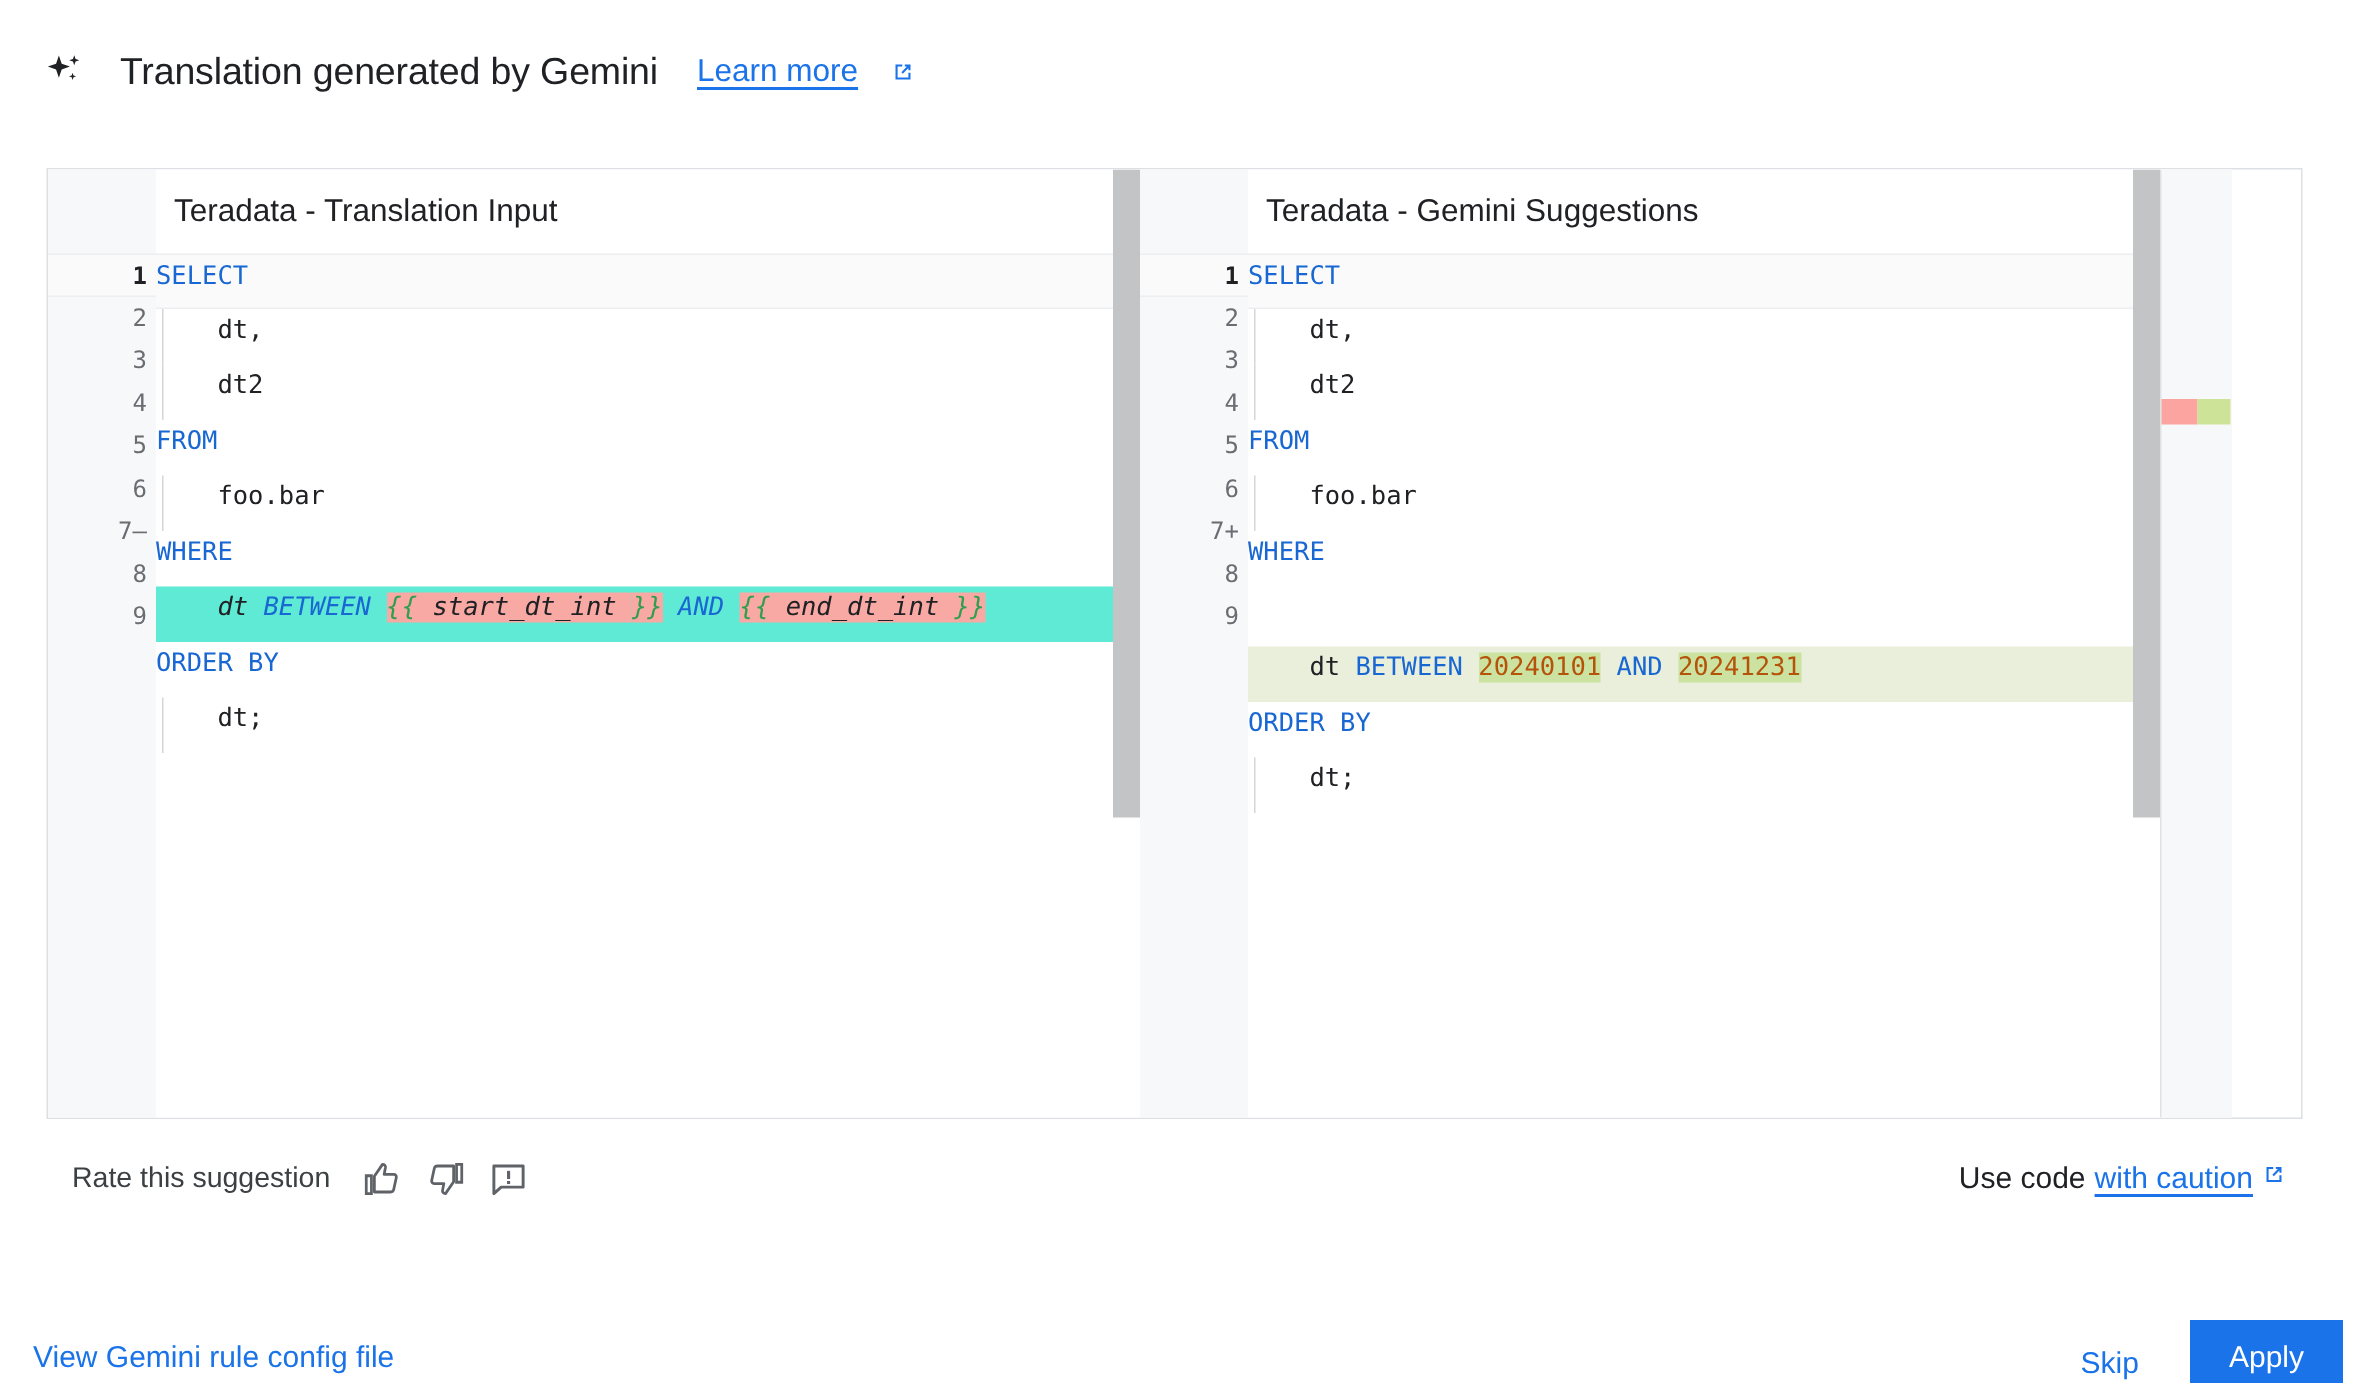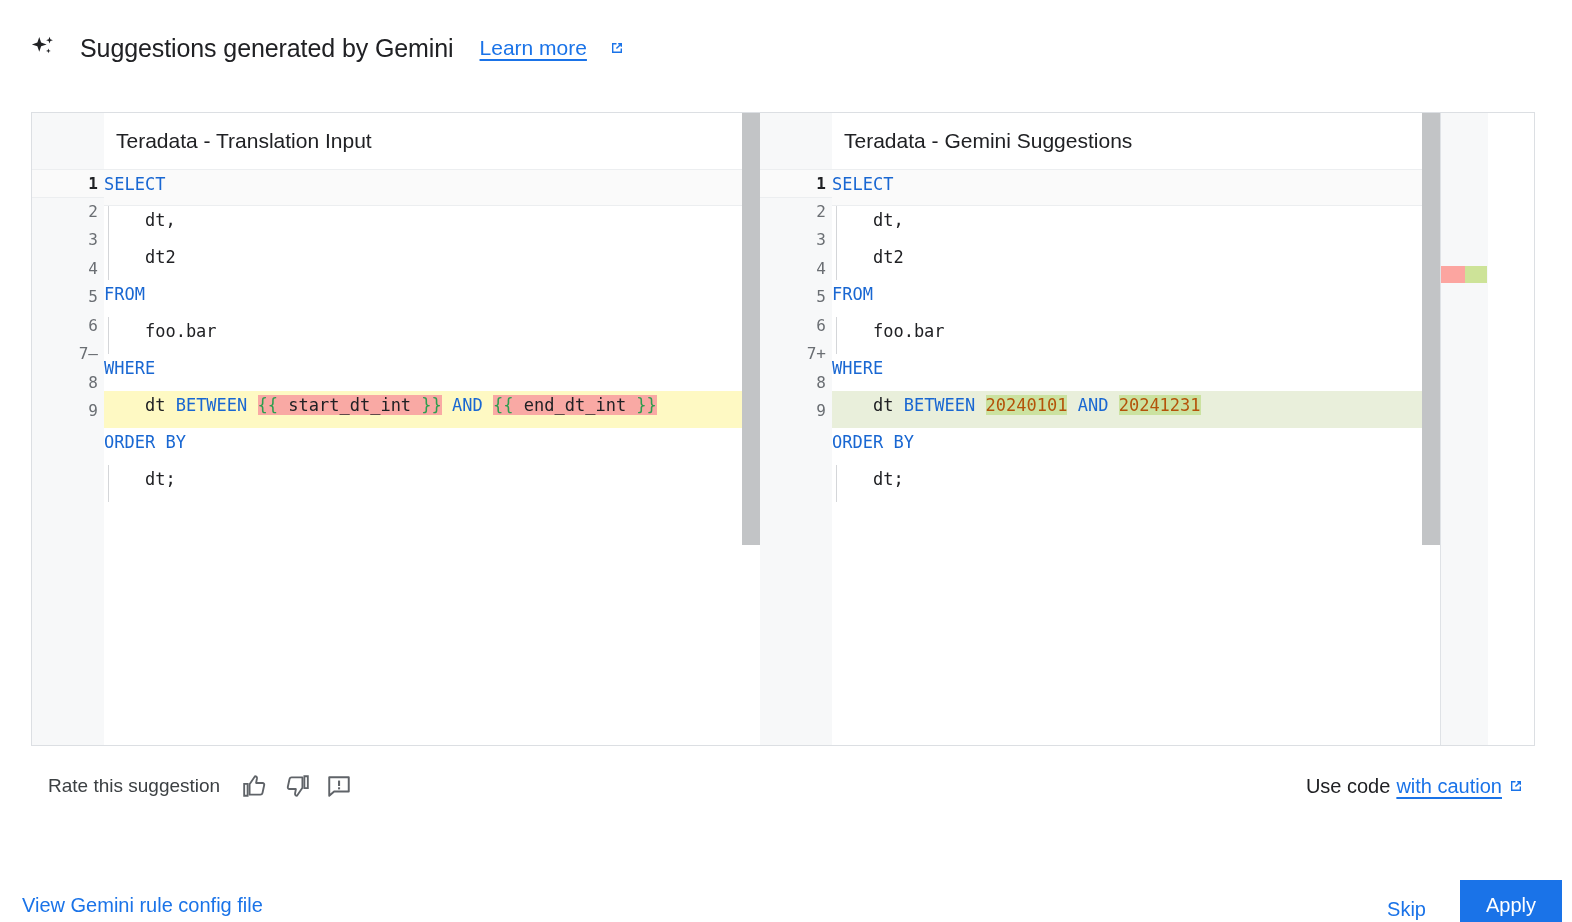--- a/index.html
+++ b/index.html
@@ -143,22 +143,22 @@
     color: #202124;
     box-sizing: border-box;
     position: relative;
     padding-left: 0px;
   }
   .cline.cursor-line {
     background: #fafafa;
     border-top: 1px solid #eceef0;
     border-bottom: 1px solid #eceef0;
   }
-  .cline.del-line { background: #fef9c3; }
-  .cline.ins-line { background: #e9efdb; }
+  .cline.del-line { background: #5eead4; font-style: italic; }
+  .cline.ins-line { background: #e9efdb; margin-top: 40px; }
 
   .kw   { color: #1967d2; }
   .num  { color: #b45309; }
   .brace{ color: #2e9e4f; }
   .plain{ color: #202124; }
 
   .w-del { background: #f9a9a4; }
   .w-ins { background: #cbe2a0; }
 
   
@@ -219,21 +219,21 @@
     color: #3c4043;
     margin-right: 22px;
     white-space: nowrap;
   }
   .rate-icons { display: flex; align-items: center; gap: 16px; }
   .rate-icons svg { display: block; cursor: pointer; }
 
   .use-code {
     margin-left: auto;
     display: inline-flex;
-    align-items: center;
+    align-items: flex-start;
     font-size: 20px;
     color: #202124;
     white-space: nowrap;
     gap: 6px;
   }
   .use-code .caution-link {
     color: #1a73e8;
     text-decoration: underline;
     text-underline-offset: 4px;
     cursor: pointer;
@@ -286,21 +286,21 @@
 </style>
 </head>
 <body>
 
 <div class="header">
   <svg class="sparkle-icon" viewBox="0 0 24 24">
     <path d="M9 3.2 L10.5 7.6 L14.9 9.1 L10.5 10.6 L9 15 L7.5 10.6 L3.1 9.1 L7.5 7.6 Z" fill="#202124"></path>
     <path d="M17.2 3 L17.9 5 L19.9 5.7 L17.9 6.4 L17.2 8.4 L16.5 6.4 L14.5 5.7 L16.5 5 Z" fill="#202124"></path>
     <path d="M16.3 12.4 L16.8 13.8 L18.2 14.3 L16.8 14.8 L16.3 16.2 L15.8 14.8 L14.4 14.3 L15.8 13.8 Z" fill="#202124"></path>
   </svg>
-  <span class="header-title">Suggestions generated by Gemini</span>
+  <span class="header-title">Translation generated by Gemini</span>
   <span class="learn-more">
     <span class="lm-text">Learn more</span>
     <svg class="ext-icon" viewBox="0 0 16 16">
       <path d="M3 3 h4.5 v1.4 H4.4 v7.2 h7.2 V8.5 H13 V13 H3 Z" fill="#1a73e8"></path>
       <path d="M9.2 3 H13 v3.8 h-1.4 V5.4 L7.9 9.1 L6.9 8.1 l3.7-3.7 H9.2 Z" fill="#1a73e8"></path>
     </svg>
   </span>
 </div>
 
 <div class="editor-shell">

